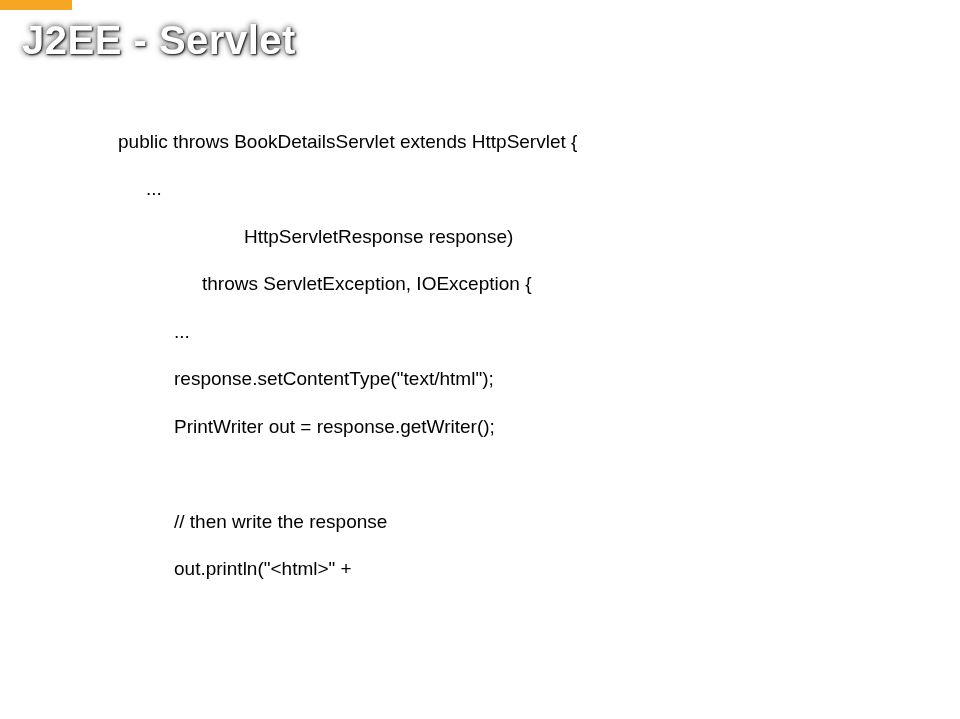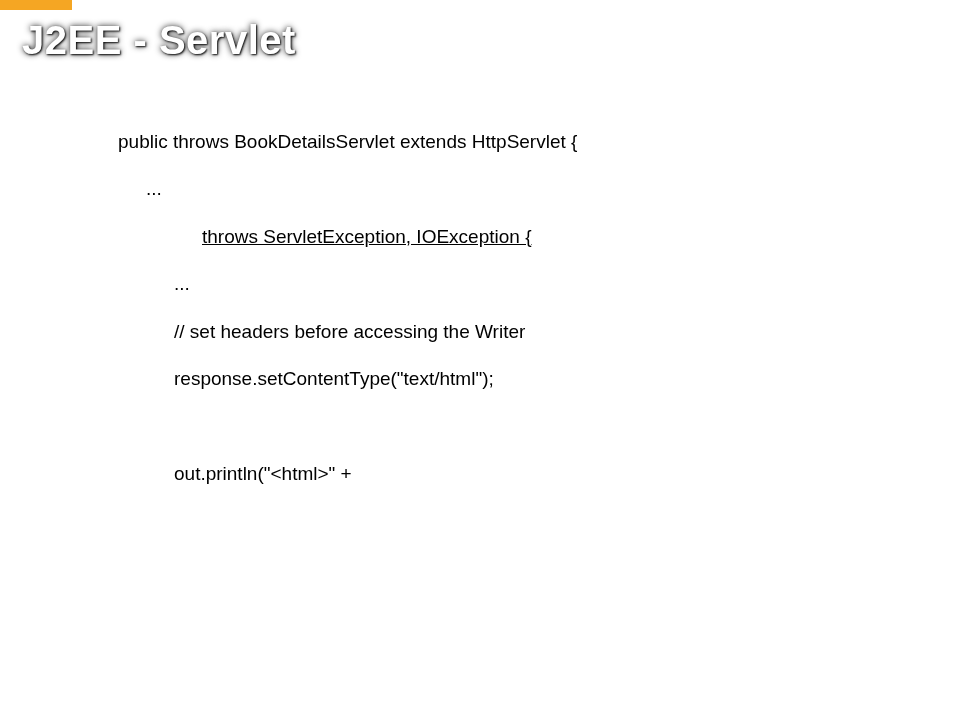--- a/index.html
+++ b/index.html
@@ -3,38 +3,40 @@
 <meta charset="utf-8">
 <style>
   * { margin: 0; padding: 0; box-sizing: border-box; }
   html, body { width: 960px; height: 719px; background: #ffffff; font-family: Arial, Helvetica, sans-serif; }
   .slide { position: relative; width: 960px; height: 719px; background: #ffffff; }
   .accent-bar { position: absolute; top: 0; left: 0; width: 72px; height: 10px; background: #f5a623; }
   .title { position: absolute; top: 18px; left: 22px; color: #ffffff; font-size: 40px; font-weight: bold; text-shadow: 0 0 6px rgba(0,0,0,0.85), 1px 1px 2px rgba(0,0,0,0.9); letter-spacing: 0.5px; }
   .code-block { position: absolute; top: 106px; left: 118px; width: 780px; font-family: Arial, Helvetica, sans-serif; font-size: 19px; color: #000000; line-height: 1.25; white-space: pre; }
   .indent1 { padding-left: 28px; }
   .indent2 { padding-left: 56px; }
-  .indent3 { padding-left: 84px; text-decoration: underline; }
+  .indent3 { padding-left: 84px; }
   .indent45 { padding-left: 126px; }
 </style>
 </head>
 <body>
 
 <div class="slide">
   <div class="accent-bar"></div>
   <div class="title">J2EE - Servlet</div>
 
   <div class="code-block">
 <div>public throws BookDetailsServlet extends HttpServlet {</div>
 <div class="indent1">...</div>
+<div class="indent45">HttpServletResponse response)</div>
 <div class="indent3">throws ServletException, IOException {</div>
 <div class="indent2">...</div>
-<div class="indent2">// set headers before accessing the Writer</div>
 <div class="indent2">response.setContentType("text/html");</div>
+<div class="indent2">PrintWriter out = response.getWriter();</div>
 <div>&nbsp;</div>
+<div class="indent2">// then write the response</div>
 <div class="indent2">out.println("&lt;html&gt;" +</div>
 
 
 
 
 
 
 
 
   </div>

